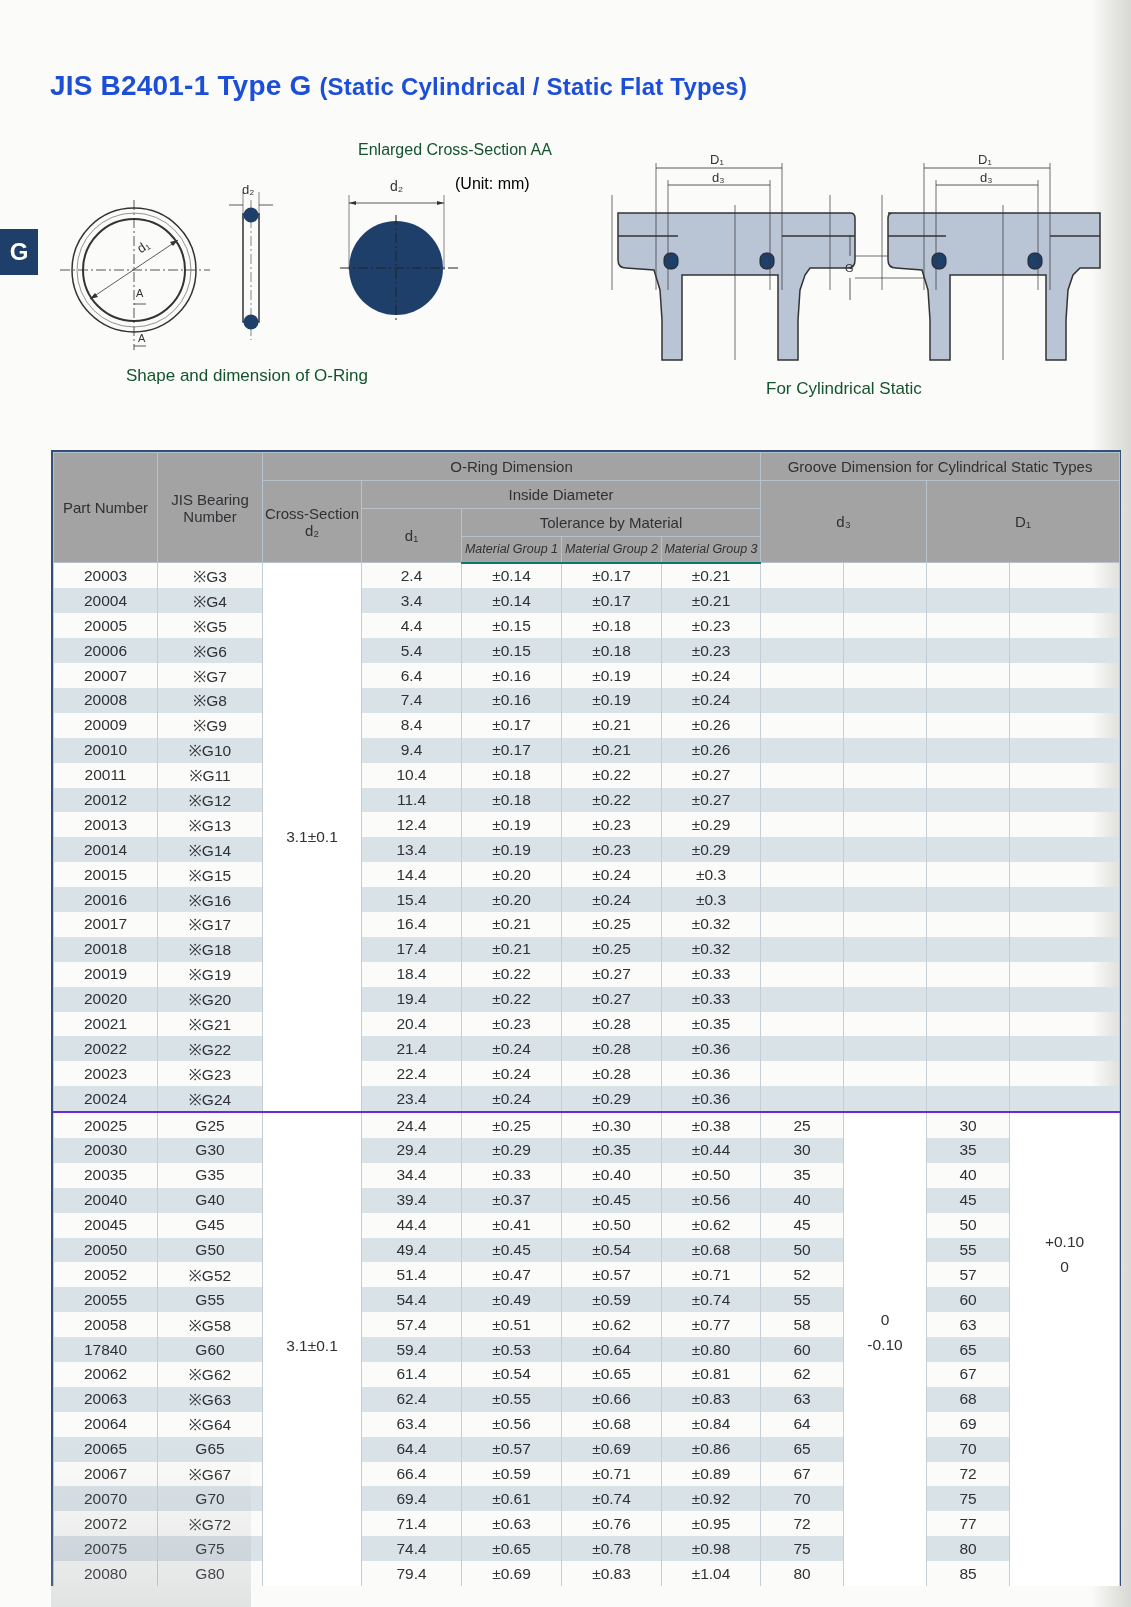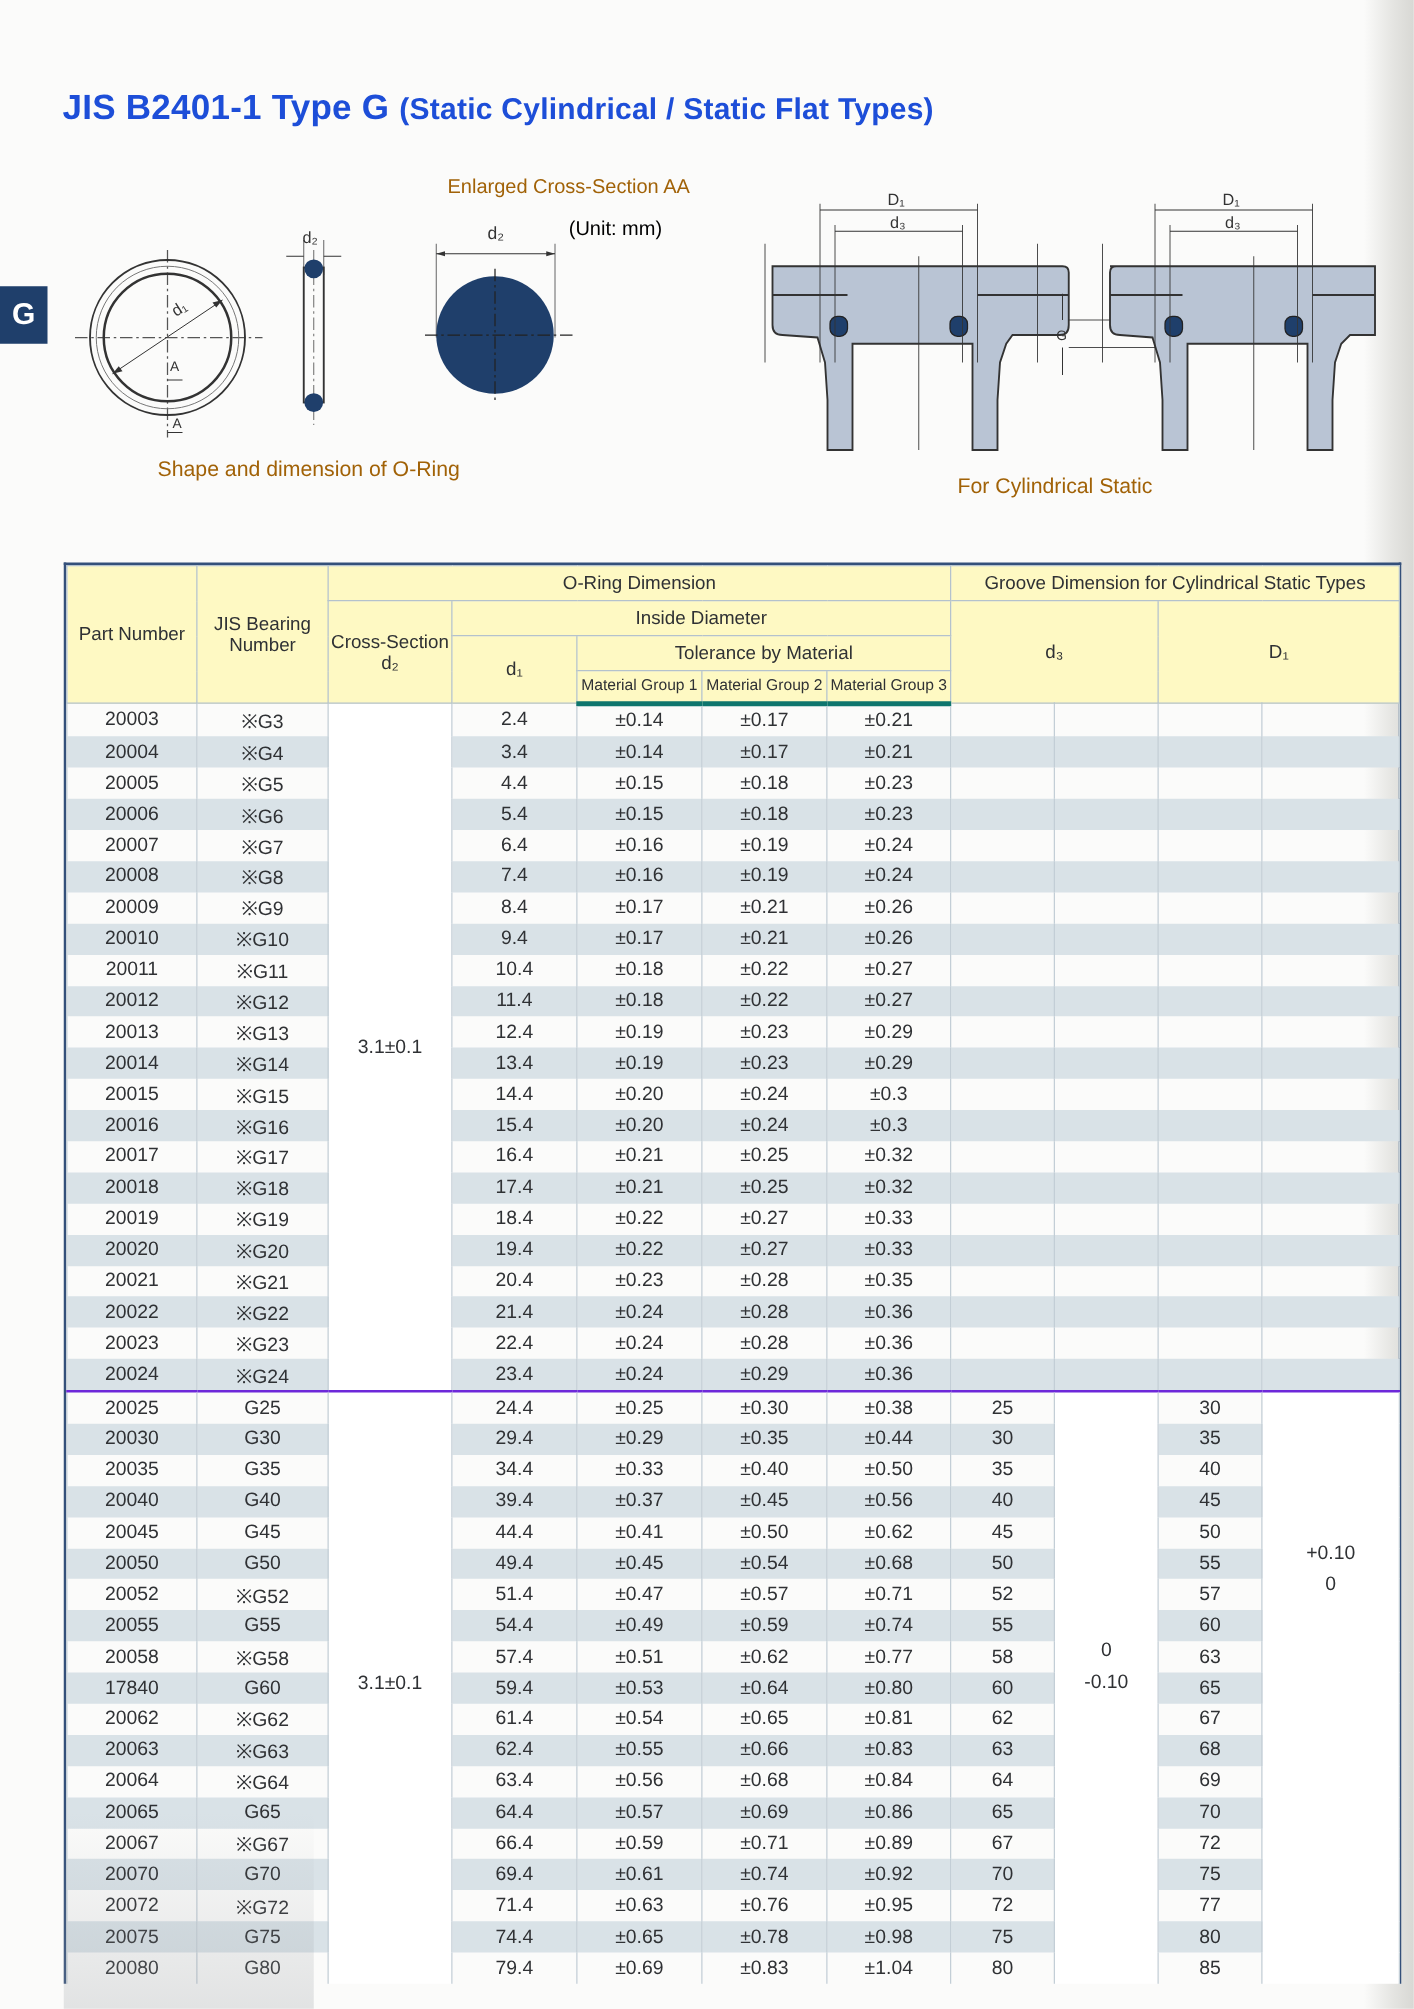--- a/index.html
+++ b/index.html
@@ -17,42 +17,42 @@
     position: absolute; left: 50px; top: 70px;
     font-size: 28px; font-weight: bold; color: #1d4ed8; letter-spacing: 0.2px;
     white-space: nowrap;
   }
   .title .sub { font-size: 24px; }
   .side-tab {
     position: absolute; left: 0; top: 229px; width: 38px; height: 46px;
     background: #1f3f6b; color: #fff; font-weight: bold; font-size: 24px;
     display: flex; align-items: center; justify-content: center;
   }
-  .caption { position: absolute; font-size: 17px; color: #a16207; white-space: nowrap; }
+  .caption { position: absolute; font-size: 17px; color: #14532d; white-space: nowrap; }
   .small-caption { position: absolute; font-size: 16px; color: #000000; white-space: nowrap; }
   svg.diagram { position: absolute; overflow: visible; }
 
   
   .table-wrap {
     position: absolute; left: 51px; top: 450px; width: 1066px;
     border: 2px solid #34507a; border-bottom: none;
   }
   table { border-collapse: collapse; width: 100%; table-layout: fixed; }
   th {
-    background: #fef9c3; font-weight: normal; color: #2f3134;
+    background: #a3a3a3; font-weight: normal; color: #2f3134;
     border: 1px solid #b4c2cc; font-size: 15px; line-height: 17px; padding: 0;
   }
   th.tiny { font-size: 12.5px; }
   td {
     font-size: 15.5px; text-align: center; height: 24.9px; padding: 0;
     border-left: 1px solid #c3ced6; border-right: 1px solid #c3ced6;
     color: #2f3134;
   }
   tr.alt td.stripe { background: #d9e2e7; }
-  tr.head-last th { border-bottom: 4px solid #0f766e; }
+  tr.head-last th { border-bottom: 2px solid #0f766e; font-style: italic; }
   tr.section-break td { border-top: 2px solid #6d28d9; }
   td.merged { background: #fff !important; vertical-align: middle; }
   .fade { position: absolute; left: 51px; top: 1450px; width: 200px; height: 157px;
     background: linear-gradient(to bottom, rgba(180,185,190,0), rgba(150,155,160,0.25)); pointer-events: none; }
 </style>
 </head>
 <body>
 
 <div class="right-edge"></div>
 

